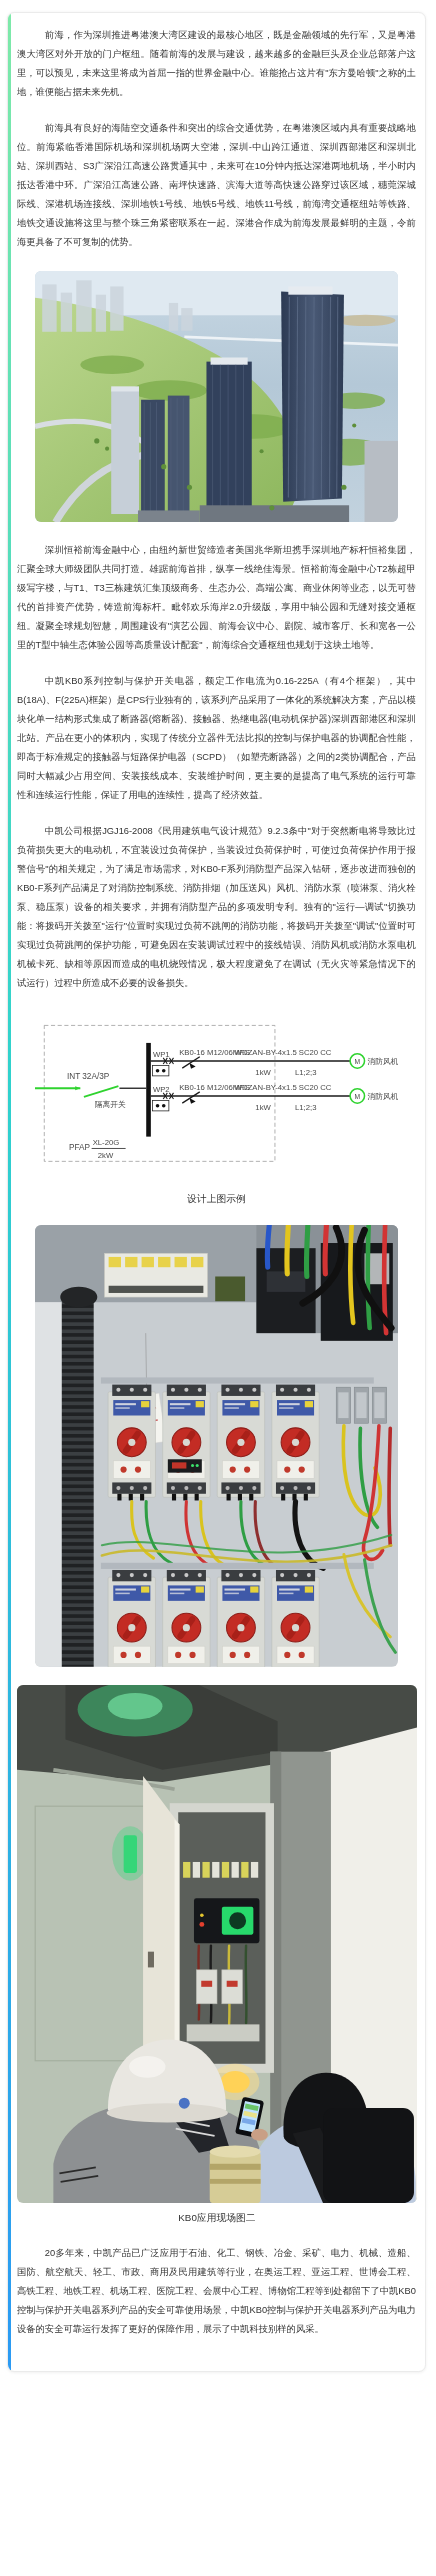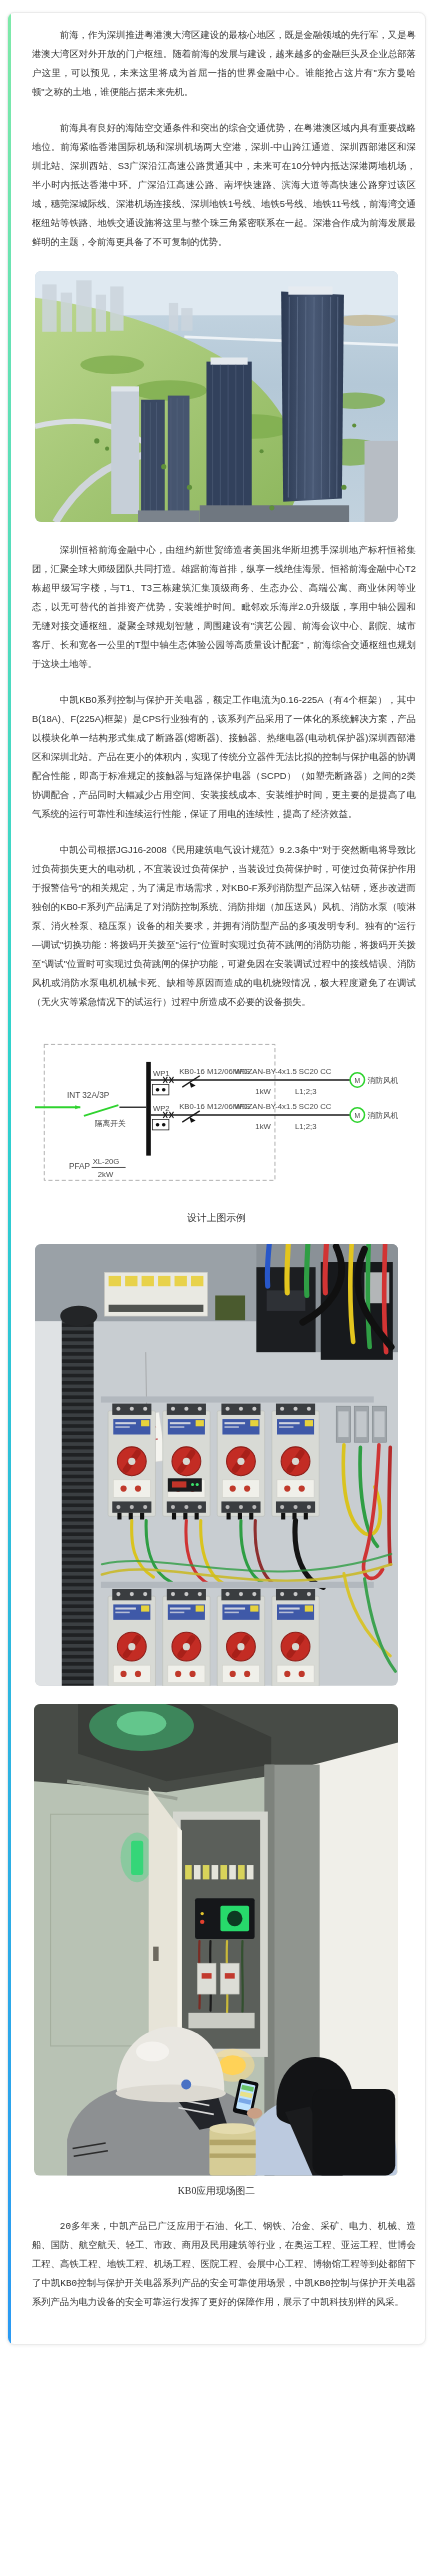--- a/index.html
+++ b/index.html
@@ -14,29 +14,29 @@
     display:flex;
     overflow:hidden;
   }
   .accent{flex:none;width:3.6px;background:linear-gradient(180deg,#7ee9a9 0%,#2fd2cd 45%,#2b9af3 100%);}
   .content{
     flex:1;min-width:0;
     padding:13.4px 9.3px 32px 5.7px;
     font-size:9.3px;line-height:19px;color:#333;
     text-align:justify;
   }
-  .content p{margin:0 0 17px 15px;text-indent:3em;}
-  .content p:last-child{margin-bottom:0;font-family:Liberation Mono, monospace;}
+  .content p{margin:0 0 17px 0;text-indent:3em;}
+  .content p:last-child{margin-bottom:0;}
   figure{margin:18.5px auto 18.5px auto;width:363px;padding:0;}
-  figure.people-fig{width:364px;}
+  figure.people-fig{width:400px;}
   figure svg{display:block;width:100%;height:auto;border-radius:6.2px;}
   figure.diagram-fig svg{border-radius:0;}
   figcaption{
     text-align:center;font-size:9.8px;color:#333;
-    margin-top:8.2px;line-height:14.4px;text-indent:0;font-family:Liberation Serif, serif;
+    margin-top:8.2px;line-height:14.4px;text-indent:0;
   }
   .dg-txt{font-family:"Liberation Sans","DejaVu Sans",sans-serif;fill:#4a4a4a;}
   .dg-line{stroke:#1a1a1a;}
 </style>
 </head>
 <body>
 
 <div class="page">
   <article class="card">
     <div class="accent"></div>
@@ -125,21 +125,21 @@
               <circle cx="250" cy="380" r="5"></circle>
             <circle cx="300" cy="420" r="5"></circle>
               <circle cx="440" cy="350" r="4"></circle>
               <circle cx="460" cy="460" r="5"></circle>
             <circle cx="620" cy="300" r="4"></circle>
               <circle cx="600" cy="420" r="5"></circle>
           </g>
         </svg>
       </figure>
 
-      <p>深圳恒裕前海金融中心，由纽约新世贸缔造者美国兆华斯坦携手深圳地产标杆恒裕集团，汇聚全球大师级团队共同打造。雄踞前海首排，纵享一线绝佳海景。恒裕前海金融中心T2栋超甲级写字楼，与T1、T3三栋建筑汇集顶级商务、生态办公、高端公寓、商业休闲等业态，以无可替代的首排资产优势，安装维护时间。毗邻欢乐海岸2.0升级版，享用中轴公园和无缝对接交通枢纽。凝聚全球规划智慧，周围建设有"演艺公园、前海会议中心、剧院、城市客厅、长和宽各一公里的T型中轴生态体验公园等高质量设计配套"，前海综合交通枢纽也规划于这块土地等。</p>
+      <p>深圳恒裕前海金融中心，由纽约新世贸缔造者美国兆华斯坦携手深圳地产标杆恒裕集团，汇聚全球大师级团队共同打造。雄踞前海首排，纵享一线绝佳海景。恒裕前海金融中心T2栋超甲级写字楼，与T1、T3三栋建筑汇集顶级商务、生态办公、高端公寓、商业休闲等业态，以无可替代的首排资产优势，铸造前海标杆。毗邻欢乐海岸2.0升级版，享用中轴公园和无缝对接交通枢纽。凝聚全球规划智慧，周围建设有"演艺公园、前海会议中心、剧院、城市客厅、长和宽各一公里的T型中轴生态体验公园等高质量设计配套"，前海综合交通枢纽也规划于这块土地等。</p>
       <p>中凯KB0系列控制与保护开关电器，额定工作电流为0.16-225A（有4个框架），其中B(18A)、F(225A)框架）是CPS行业独有的，该系列产品采用了一体化的系统解决方案，产品以模块化单一结构形式集成了断路器(熔断器)、接触器、热继电器(电动机保护器)深圳西部港区和深圳北站。产品在更小的体积内，实现了传统分立器件无法比拟的控制与保护电器的协调配合性能，即高于标准规定的接触器与短路保护电器（SCPD）（如塑壳断路器）之间的2类协调配合，产品同时大幅减少占用空间、安装接线成本、安装维护时间，更主要的是提高了电气系统的运行可靠性和连续运行性能，保证了用电的连续性，提高了经济效益。</p>
       <p>中凯公司根据JGJ16-2008《民用建筑电气设计规范》9.2.3条中"对于突然断电将导致比过负荷损失更大的电动机，不宜装设过负荷保护，当装设过负荷保护时，可使过负荷保护作用于报警信号"的相关规定，为了满足市场需求，对KB0-F系列消防型产品深入钻研，逐步改进而独创的KB0-F系列产品满足了对消防控制系统、消防排烟（加压送风）风机、消防水泵（喷淋泵、消火栓泵、稳压泵）设备的相关要求，并拥有消防型产品的多项发明专利。独有的"运行—调试"切换功能：将拨码开关拨至"运行"位置时实现过负荷不跳闸的消防功能，将拨码开关拨至"调试"位置时可实现过负荷跳闸的保护功能，可避免因在安装调试过程中的接线错误、消防风机或消防水泵电机机械卡死、缺相等原因而造成的电机烧毁情况，极大程度避免了在调试（无火灾等紧急情况下的试运行）过程中所造成不必要的设备损失。</p>
 
       <figure class="diagram-fig">
         <svg viewBox="0 0 705 335" role="img" style="font-size:18px">
           <rect width="705" height="335" fill="#ffffff"></rect>
           <rect x="18" y="28" width="448" height="264" fill="none" stroke="#9a9a9a" stroke-width="1.5" stroke-dasharray="8 5"></rect>
 
           <g>
             <line x1="0" y1="150" x2="88" y2="150" stroke="#2fd32f" stroke-width="3.5"></line>

